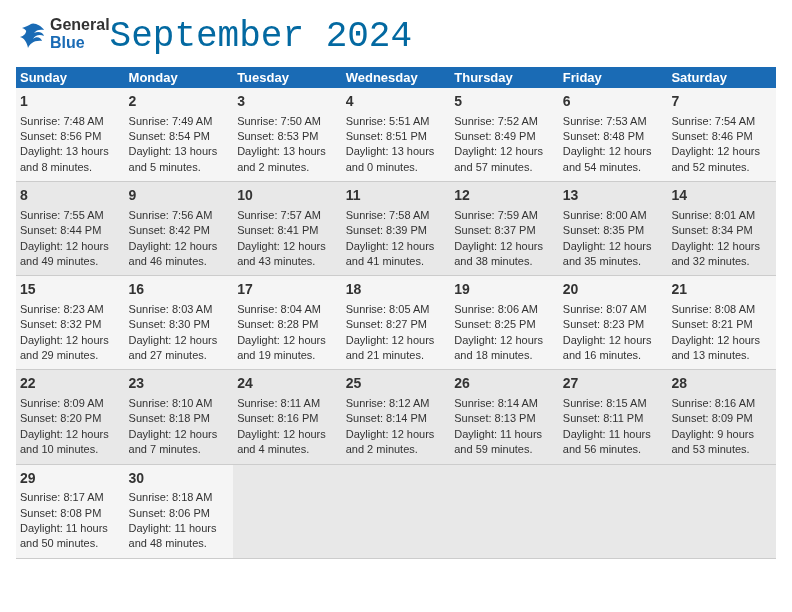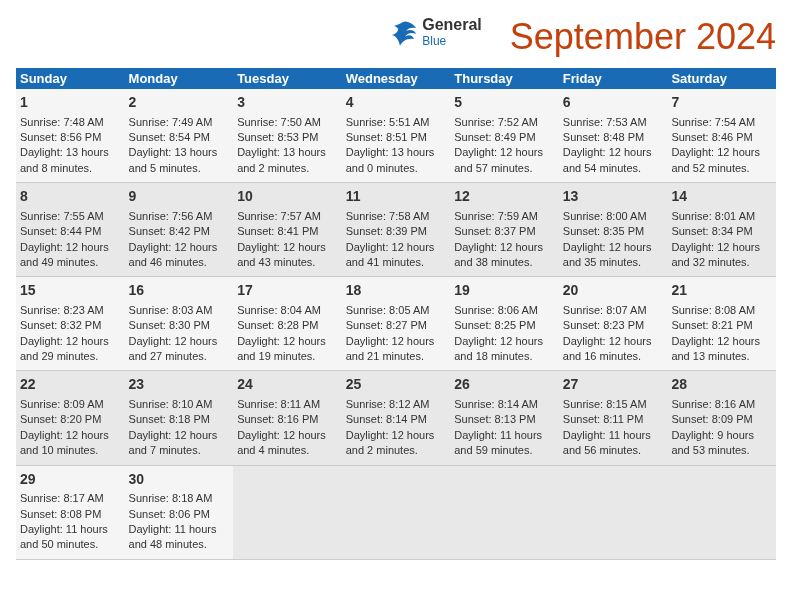--- a/index.html
+++ b/index.html
@@ -6,40 +6,40 @@
     body {
       font-family: Arial, sans-serif;
       background: #fff;
       width: 792px;
       min-height: 612px;
       padding: 16px;
     }
     .header-section {
       display: flex;
       align-items: flex-start;
-      justify-content: flex-end;
+      justify-content: flex-start;
       margin-bottom: 10px;
-      gap: 28px;
     }
     .logo {
       display: flex;
       align-items: center;
       gap: 4px;
     }
     .logo-bird {
       width: 30px;
       height: 28px;
     }
     .title-section {
       text-align: right;
     }
     .main-title {
       font-size: 36px;
       font-weight: normal;
-      color: #c2410c;
+      color: #0369a1;
+      font-family: Liberation Mono, monospace;
     }
     .subtitle {
       font-size: 14px;
       color: #555;
     }
     table {
       width: 100%;
       border-collapse: collapse;
       font-size: 11px;
     }
@@ -80,21 +80,21 @@
 </head>
 <body>
 
 <div class="header-section">
   <div class="logo">
     <svg class="logo-bird" viewBox="0 0 30 28" xmlns="http://www.w3.org/2000/svg">
       <path d="M15 4 C18 2, 26 6, 28 10 C24 9, 20 10, 18 13 C22 11, 27 12, 28 16 C24 14, 19 15, 17 19 C20 16, 25 17, 26 21 C18 20, 14 24, 12 28 C11 22, 8 18, 4 17 C8 16, 11 13, 10 9 C13 11, 14 14, 13 18 C12 13, 10 9, 6 8 C10 7, 13 5, 15 4Z" fill="#1a6bb5"></path>
     </svg>
     <div>
       <div style="font-size:16px;font-weight:bold;color:#333;">General</div>
-      <div style="font-size:12px;font-weight:normal;color:#1a6bb5;">Blue</div>
+      <div style="font-size:16px;font-weight:bold;color:#1a6bb5;">Blue</div>
     </div>
   </div>
   <div class="title-section">
     <div class="main-title">September 2024</div>
   </div>
 </div>
 
 <table>
   <thead>
     <tr>

